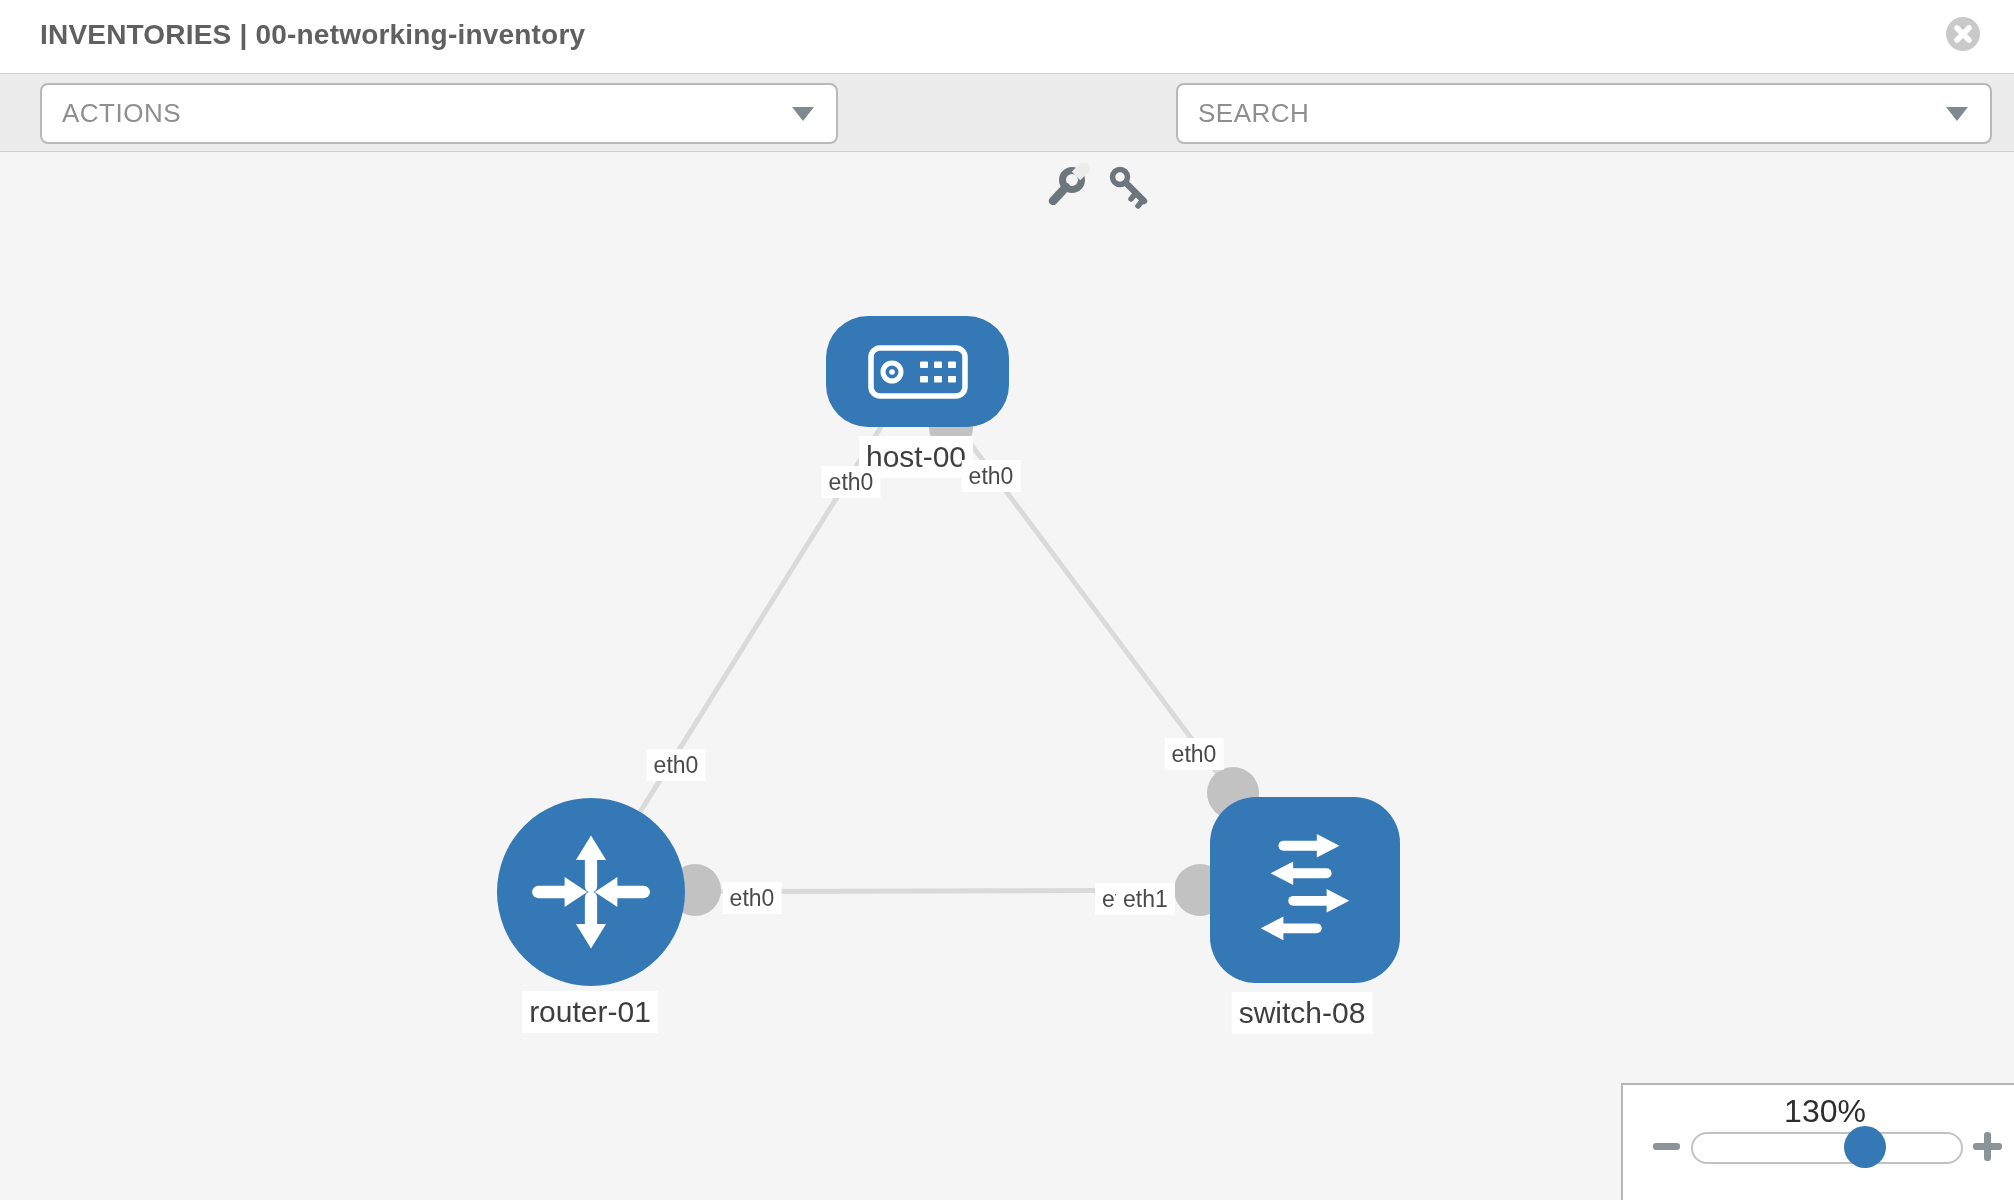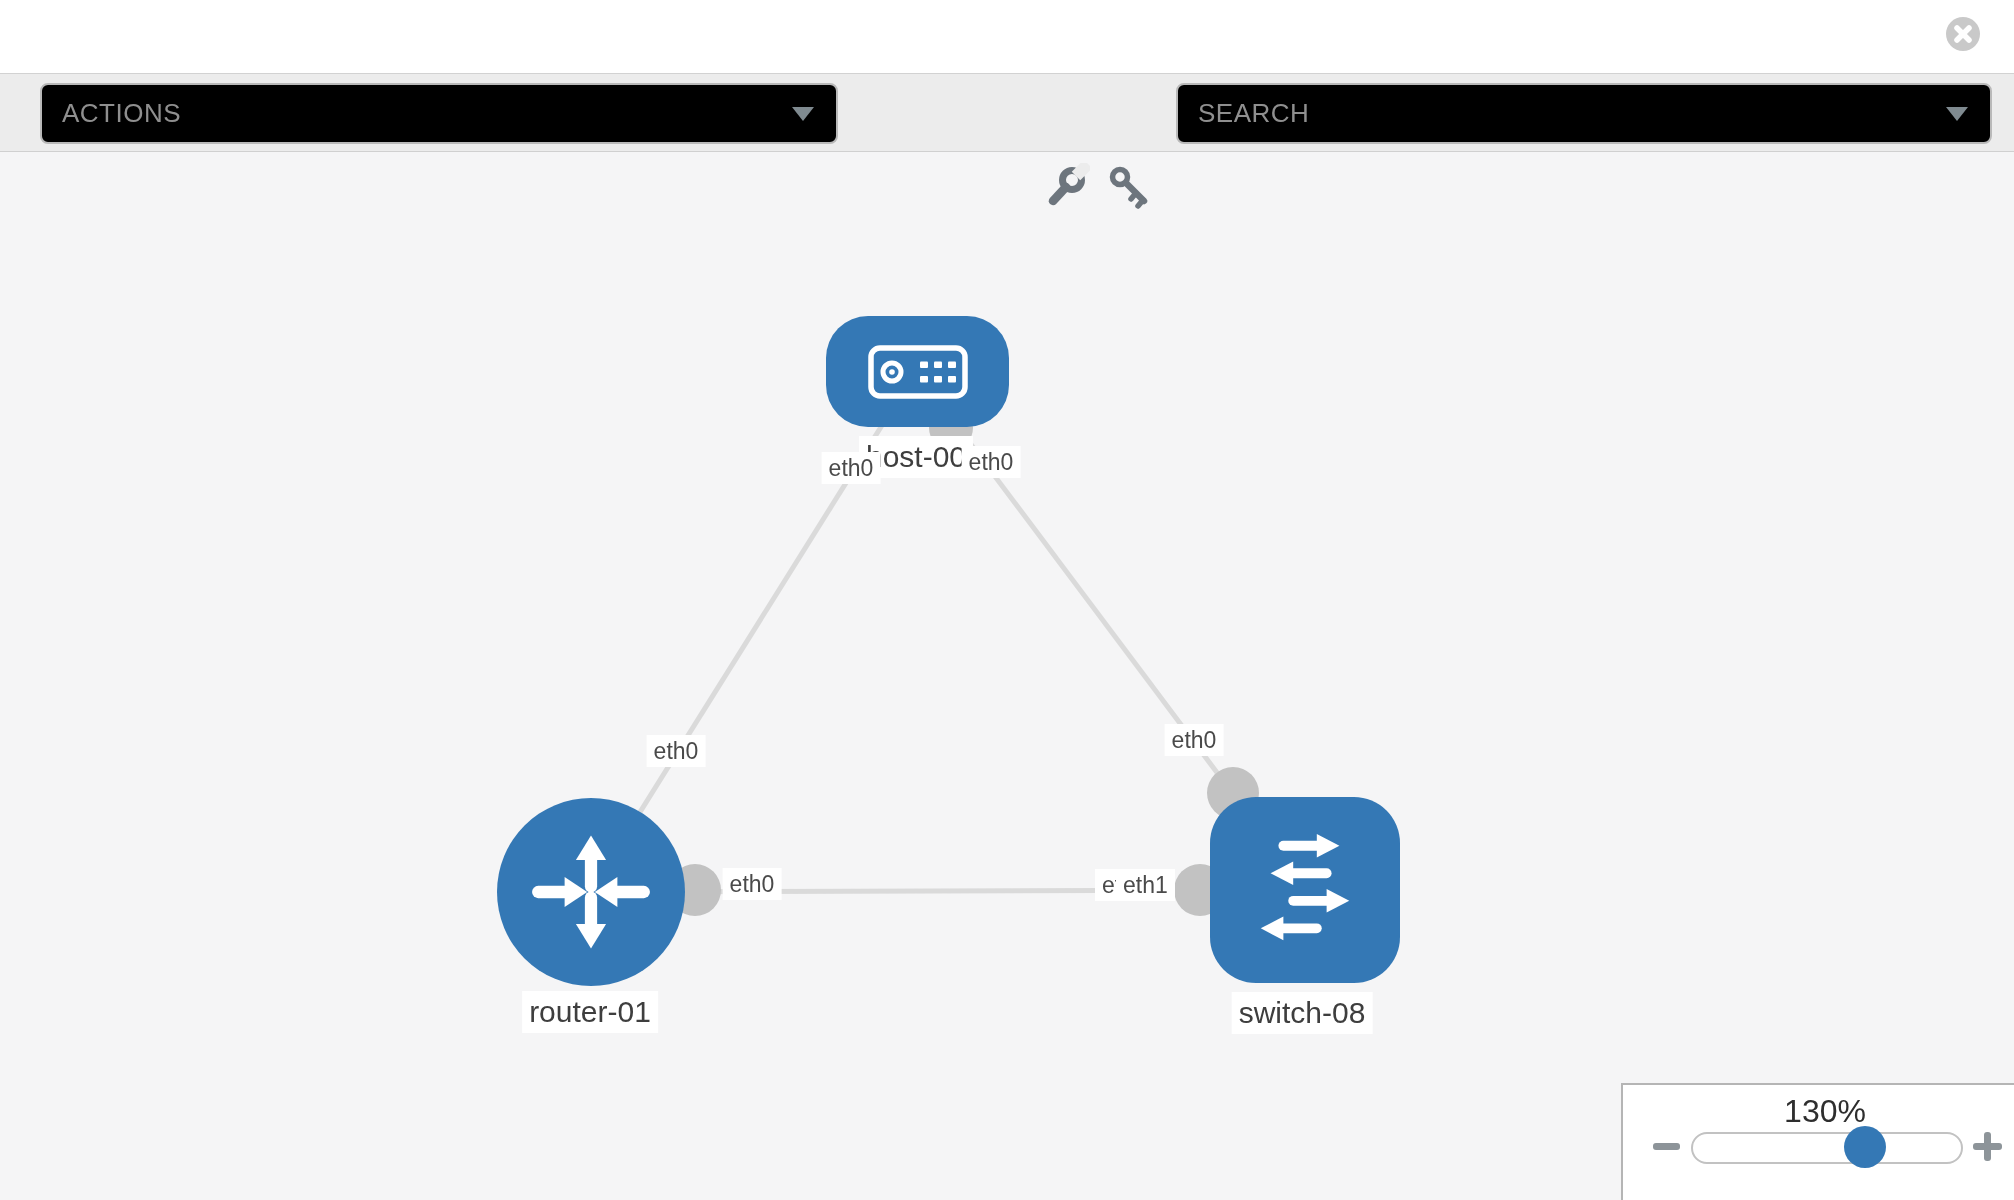--- a/index.html
+++ b/index.html
@@ -8,21 +8,21 @@
   
   .header{position:absolute;left:0;top:0;width:2014px;height:73px;background:#fff;
     border-bottom:1px solid #d2d2d2;z-index:5;}
   .page-title{position:absolute;left:40px;top:19px;font-size:28px;font-weight:bold;
     color:#606060;letter-spacing:.2px;white-space:nowrap;}
   .close-btn{position:absolute;left:1946px;top:17px;width:34px;height:34px;cursor:pointer;}
 
   
   .toolbar{position:absolute;left:0;top:74px;width:2014px;height:77px;background:#ececec;
     border-bottom:1px solid #d0d0d0;z-index:5;}
-  .select-box{position:absolute;top:9px;height:57px;background:#000000;
+  .select-box{position:absolute;top:9px;height:57px;background:#ffffff;
     border:2px solid #b9b9b9;border-radius:8px;display:flex;align-items:center;cursor:pointer;}
   .actions-box{left:40px;width:794px;}
   .search-box{left:1176px;width:812px;text-align:right;}
   .select-text{margin-left:20px;font-size:26px;color:#8f8f8f;letter-spacing:.5px;}
   .caret{position:absolute;right:22px;top:22px;width:0;height:0;
     border-left:11px solid transparent;border-right:11px solid transparent;
     border-top:14px solid #7f8a90;}
   .tool-icon-btn{position:absolute;top:89px;width:50px;height:50px;cursor:pointer;}
   .wrench-btn{left:1040px;}
   .key-btn{left:1105px;}
@@ -32,21 +32,21 @@
   .links-svg{position:absolute;left:0;top:0;width:2014px;height:1048px;}
 
   .node{position:absolute;background:#3478b5;display:flex;align-items:center;
     justify-content:center;z-index:2;cursor:pointer;}
   .node-host{left:826px;top:164px;width:183px;height:111px;border-radius:42px;}
   .node-router{left:497px;top:646px;width:188px;height:188px;border-radius:50%;}
   .node-switch{left:1210px;top:645px;width:190px;height:186px;border-radius:46px;}
 
   .chip{position:absolute;background:#ffffff;white-space:nowrap;z-index:3;padding:1px 7px;}
   .node-label{font-size:30px;line-height:40px;color:#3e3e3e;}
-  .eth-label{font-size:23px;line-height:30px;color:#4a4a4a;}
+  .eth-label{font-size:23px;line-height:30px;color:#4a4a4a;margin-top:14px;}
   .center{transform:translateX(-50%);}
 
   
   .zoom-panel{position:absolute;left:1621px;top:1083px;width:400px;height:130px;
     background:#fff;border:2px solid #b5b5b5;z-index:10;}
   .zoom-level{position:absolute;left:68px;top:8px;width:268px;text-align:center;
     font-size:32px;color:#2e2e2e;}
   .zoom-track{position:absolute;left:68px;top:47px;width:268px;height:28px;background:#fff;
     border:2px solid #c2c2c2;border-radius:16px;cursor:pointer;}
   .zoom-thumb{position:absolute;left:221px;top:41px;width:42px;height:42px;border-radius:50%;
@@ -55,20 +55,21 @@
     background:#8d9499;cursor:pointer;}
   .zoom-plus-h{position:absolute;left:350px;top:58px;width:29px;height:7px;border-radius:3px;
     background:#8d9499;cursor:pointer;}
   .zoom-plus-v{position:absolute;left:361px;top:47px;width:7px;height:29px;border-radius:3px;
     background:#8d9499;cursor:pointer;}
 </style>
 </head>
 <body>
 
 <div class="header">
+  <div class="page-title">INVENTORIES | 00-networking-inventory</div>
   <div class="close-btn">
     <svg width="34" height="34" viewBox="0 0 34 34">
       <circle cx="17" cy="17" r="17" fill="#c9c9c9"></circle>
       <line x1="11" y1="11" x2="23" y2="23" stroke="#ffffff" stroke-width="5.5" stroke-linecap="round"></line>
       <line x1="23" y1="11" x2="11" y2="23" stroke="#ffffff" stroke-width="5.5" stroke-linecap="round"></line>
     </svg>
   </div>
 </div>
 
 <div class="toolbar">

